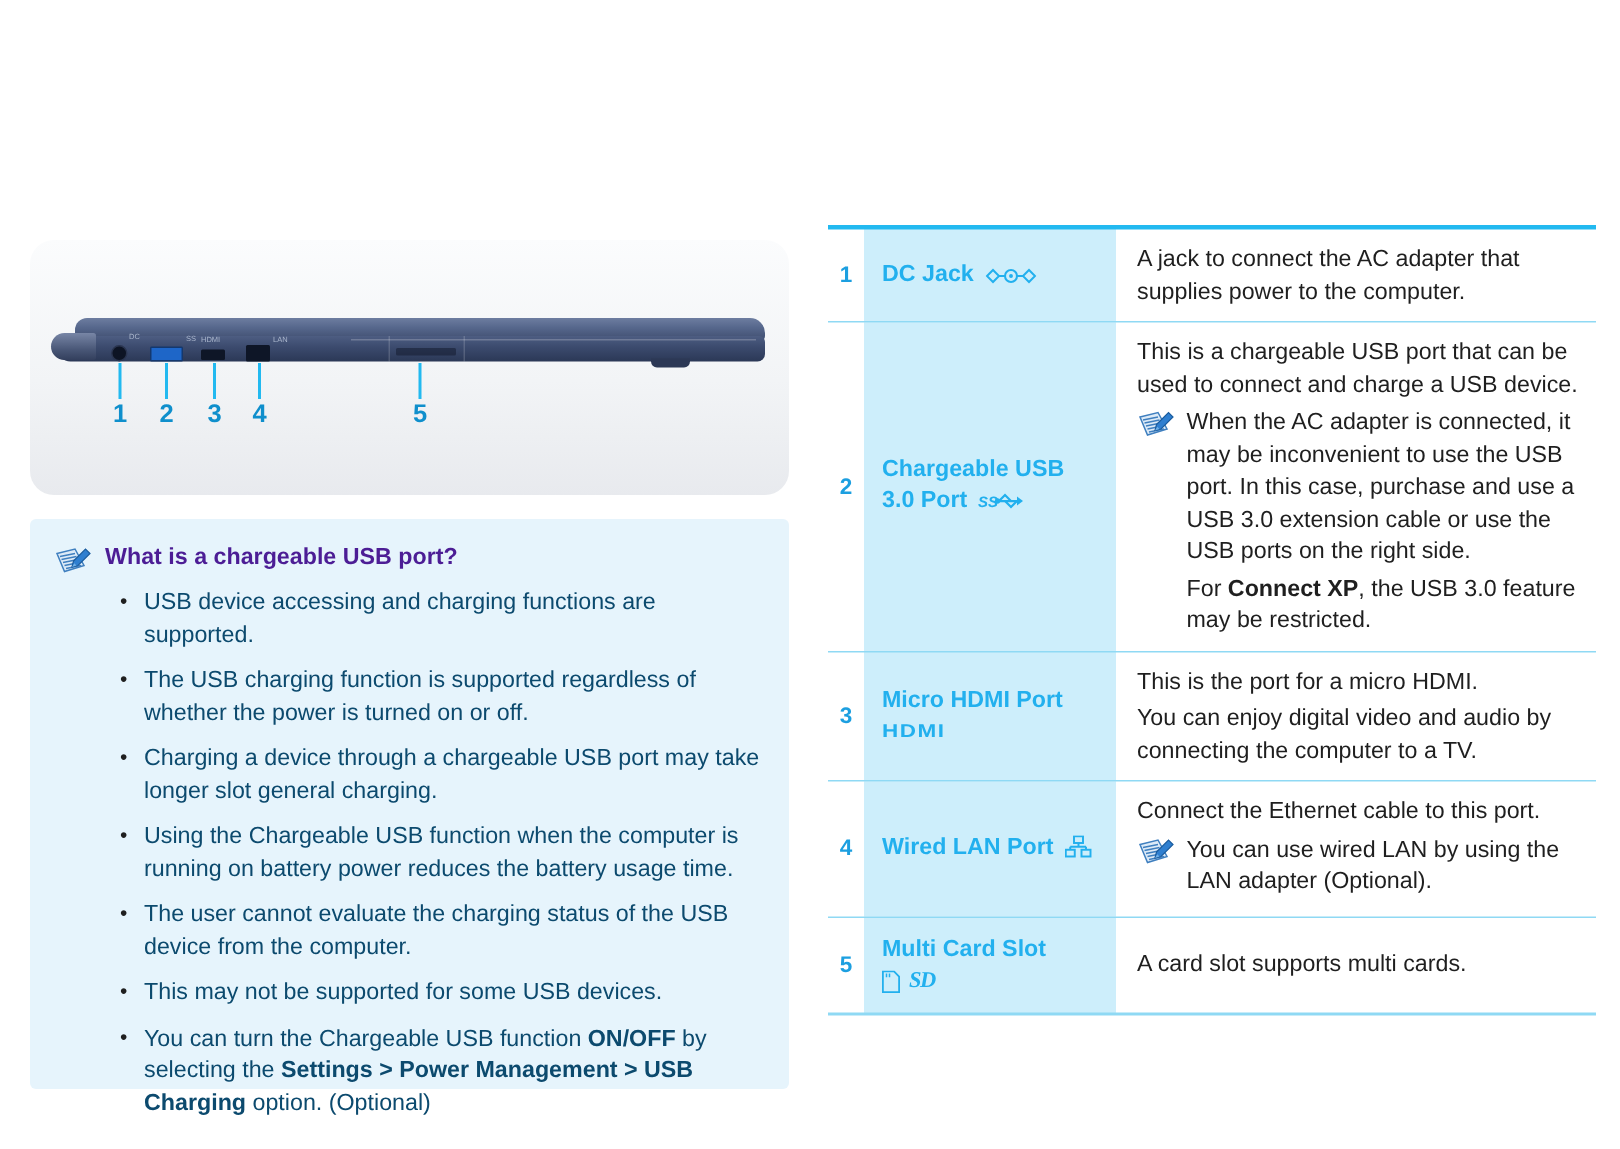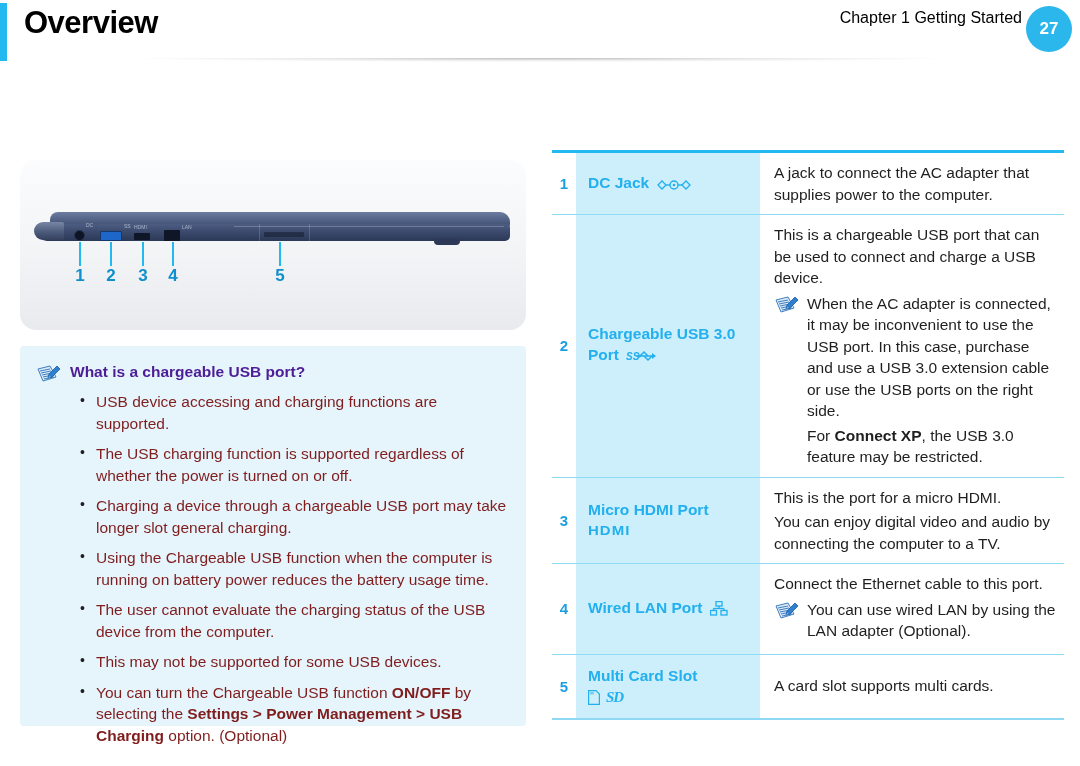--- a/index.html
+++ b/index.html
@@ -204,21 +204,21 @@
   }
   .note-list {
     list-style: none;
     margin: 0;
     padding-left: 44px;
   }
   .note-list li {
     position: relative;
     font-size: 15.5px;
     line-height: 21.5px;
-    color: #7f1d1d;
+    color: #0c4a6e;
     margin-bottom: 9px;
     padding-left: 16px;
   }
   .note-list li::before {
     content: "\2022";
     position: absolute;
     left: 0; top: -1px;
     color: #1f1f1f;
     font-size: 14px;
   }
@@ -244,21 +244,21 @@
 
   .col-num {
     width: 24px;
     text-align: center;
     font-size: 15px;
     font-weight: bold;
     color: #1c9fe0;
     background: #ffffff;
   }
   .col-label {
-    width: 184px;
+    width: 168px;
     background: #cdeefb;
     padding: 10px 10px 10px 12px !important;
     font-size: 15.5px;
     font-weight: bold;
     color: #22b0ee;
     line-height: 21px;
   }
   .col-desc {
     background: #ffffff;
     padding: 9px 8px 9px 14px !important;
@@ -303,30 +303,20 @@
     color: #22b0ee;
     display: inline-block;
     letter-spacing: -1px;
   }
 </style>
 </head>
 <body>
 
 <div class="page">
 
-  <div class="header">
-    <div class="header-accent"></div>
-    <div class="header-title">Overview</div>
-    <div class="header-right">
-      <span>Chapter 1</span>
-      <span>Getting Started</span>
-    </div>
-    <div class="page-badge">27</div>
-    <div class="header-shadow"></div>
-  </div>
 
 
   <div class="laptop-panel">
     <div class="laptop-body">
       <div class="laptop-lid"></div>
       <div class="laptop-base"></div>
       <div class="laptop-hinge"></div>
       <div class="laptop-foot"></div>
       <div class="laptop-seam"></div>
       <div class="laptop-seam2"></div>

